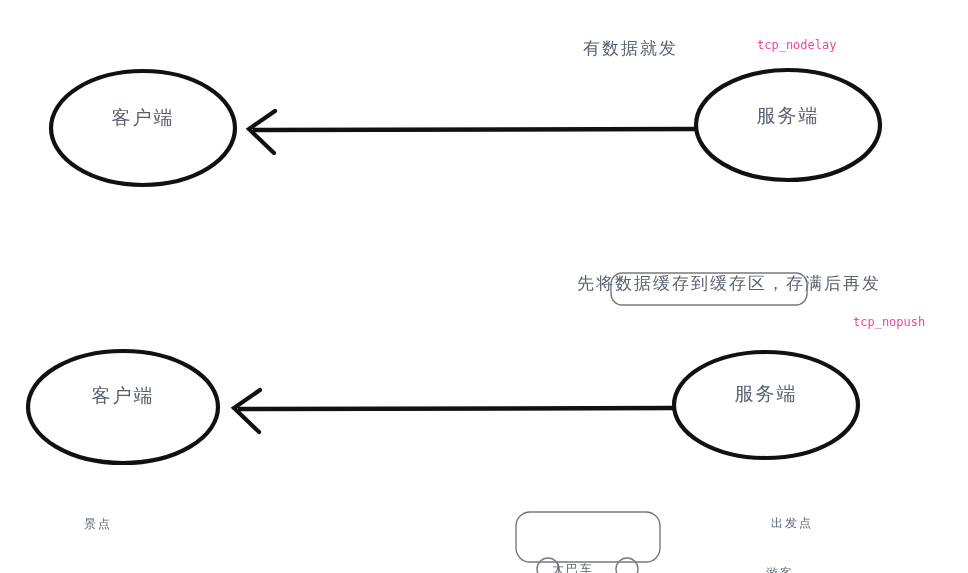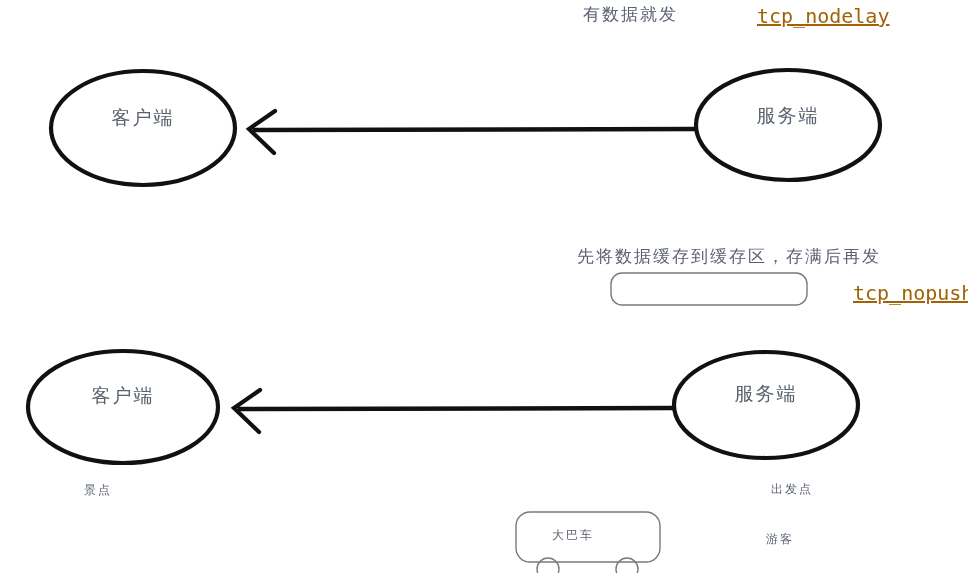--- a/index.html
+++ b/index.html
@@ -24,35 +24,35 @@
     width: 968px;
     height: 573px;
     pointer-events: none;
   }
   .lbl {
     position: absolute;
     color: #59616e;
     white-space: nowrap;
     letter-spacing: 2px;
     font-family: "Liberation Serif", "DejaVu Serif", serif;
+    margin-top: 34px;
   }
   .lbl.cn {
     font-size: 17px;
     color: #5a6270;
   }
   .lbl.cn-small {
     font-size: 12px;
     color: #5b6472;
   }
   .lbl.mono {
     font-family: "DejaVu Sans Mono", "Liberation Mono", monospace;
-    font-size: 20px;
-    color: #a16207;
+    font-size: 12px;
+    color: #ec4899;
     letter-spacing: 0px;
-    text-decoration: underline;
   }
   .node-text {
     position: absolute;
     color: #5a6270;
     font-size: 19px;
     letter-spacing: 2px;
     white-space: nowrap;
     text-align: center;
     font-family: "Liberation Serif", "DejaVu Serif", serif;
   }
@@ -87,21 +87,21 @@
   </svg>
 
   <div class="lbl cn" style="left:583px; top:3px;">有数据就发</div>
 
   <div class="lbl mono" style="left:757px; top:4px;">tcp_nodelay</div>
 
   <div class="node-text" style="left:53px; top:105px; width:180px;">客户端</div>
 
   <div class="node-text" style="left:698px; top:103px; width:180px;">服务端</div>
 
-  <div class="lbl cn" style="left:577px; top:245px;font-family:Liberation Mono, monospace;">先将数据缓存到缓存区，存满后再发</div>
+  <div class="lbl cn" style="left:577px; top:238px;font-family:Liberation Mono, monospace;">先将数据缓存到缓存区，存满后再发</div>
 
   <div class="lbl mono" style="left:853px; top:281px;">tcp_nopush</div>
 
   <div class="node-text" style="left:33px; top:383px; width:180px;">客户端</div>
 
   <div class="node-text" style="left:676px; top:381px; width:180px;">服务端</div>
 
   <div class="lbl cn-small" style="left:84px; top:482px;">景点</div>
 
   <div class="lbl cn-small" style="left:771px; top:481px;">出发点</div>

